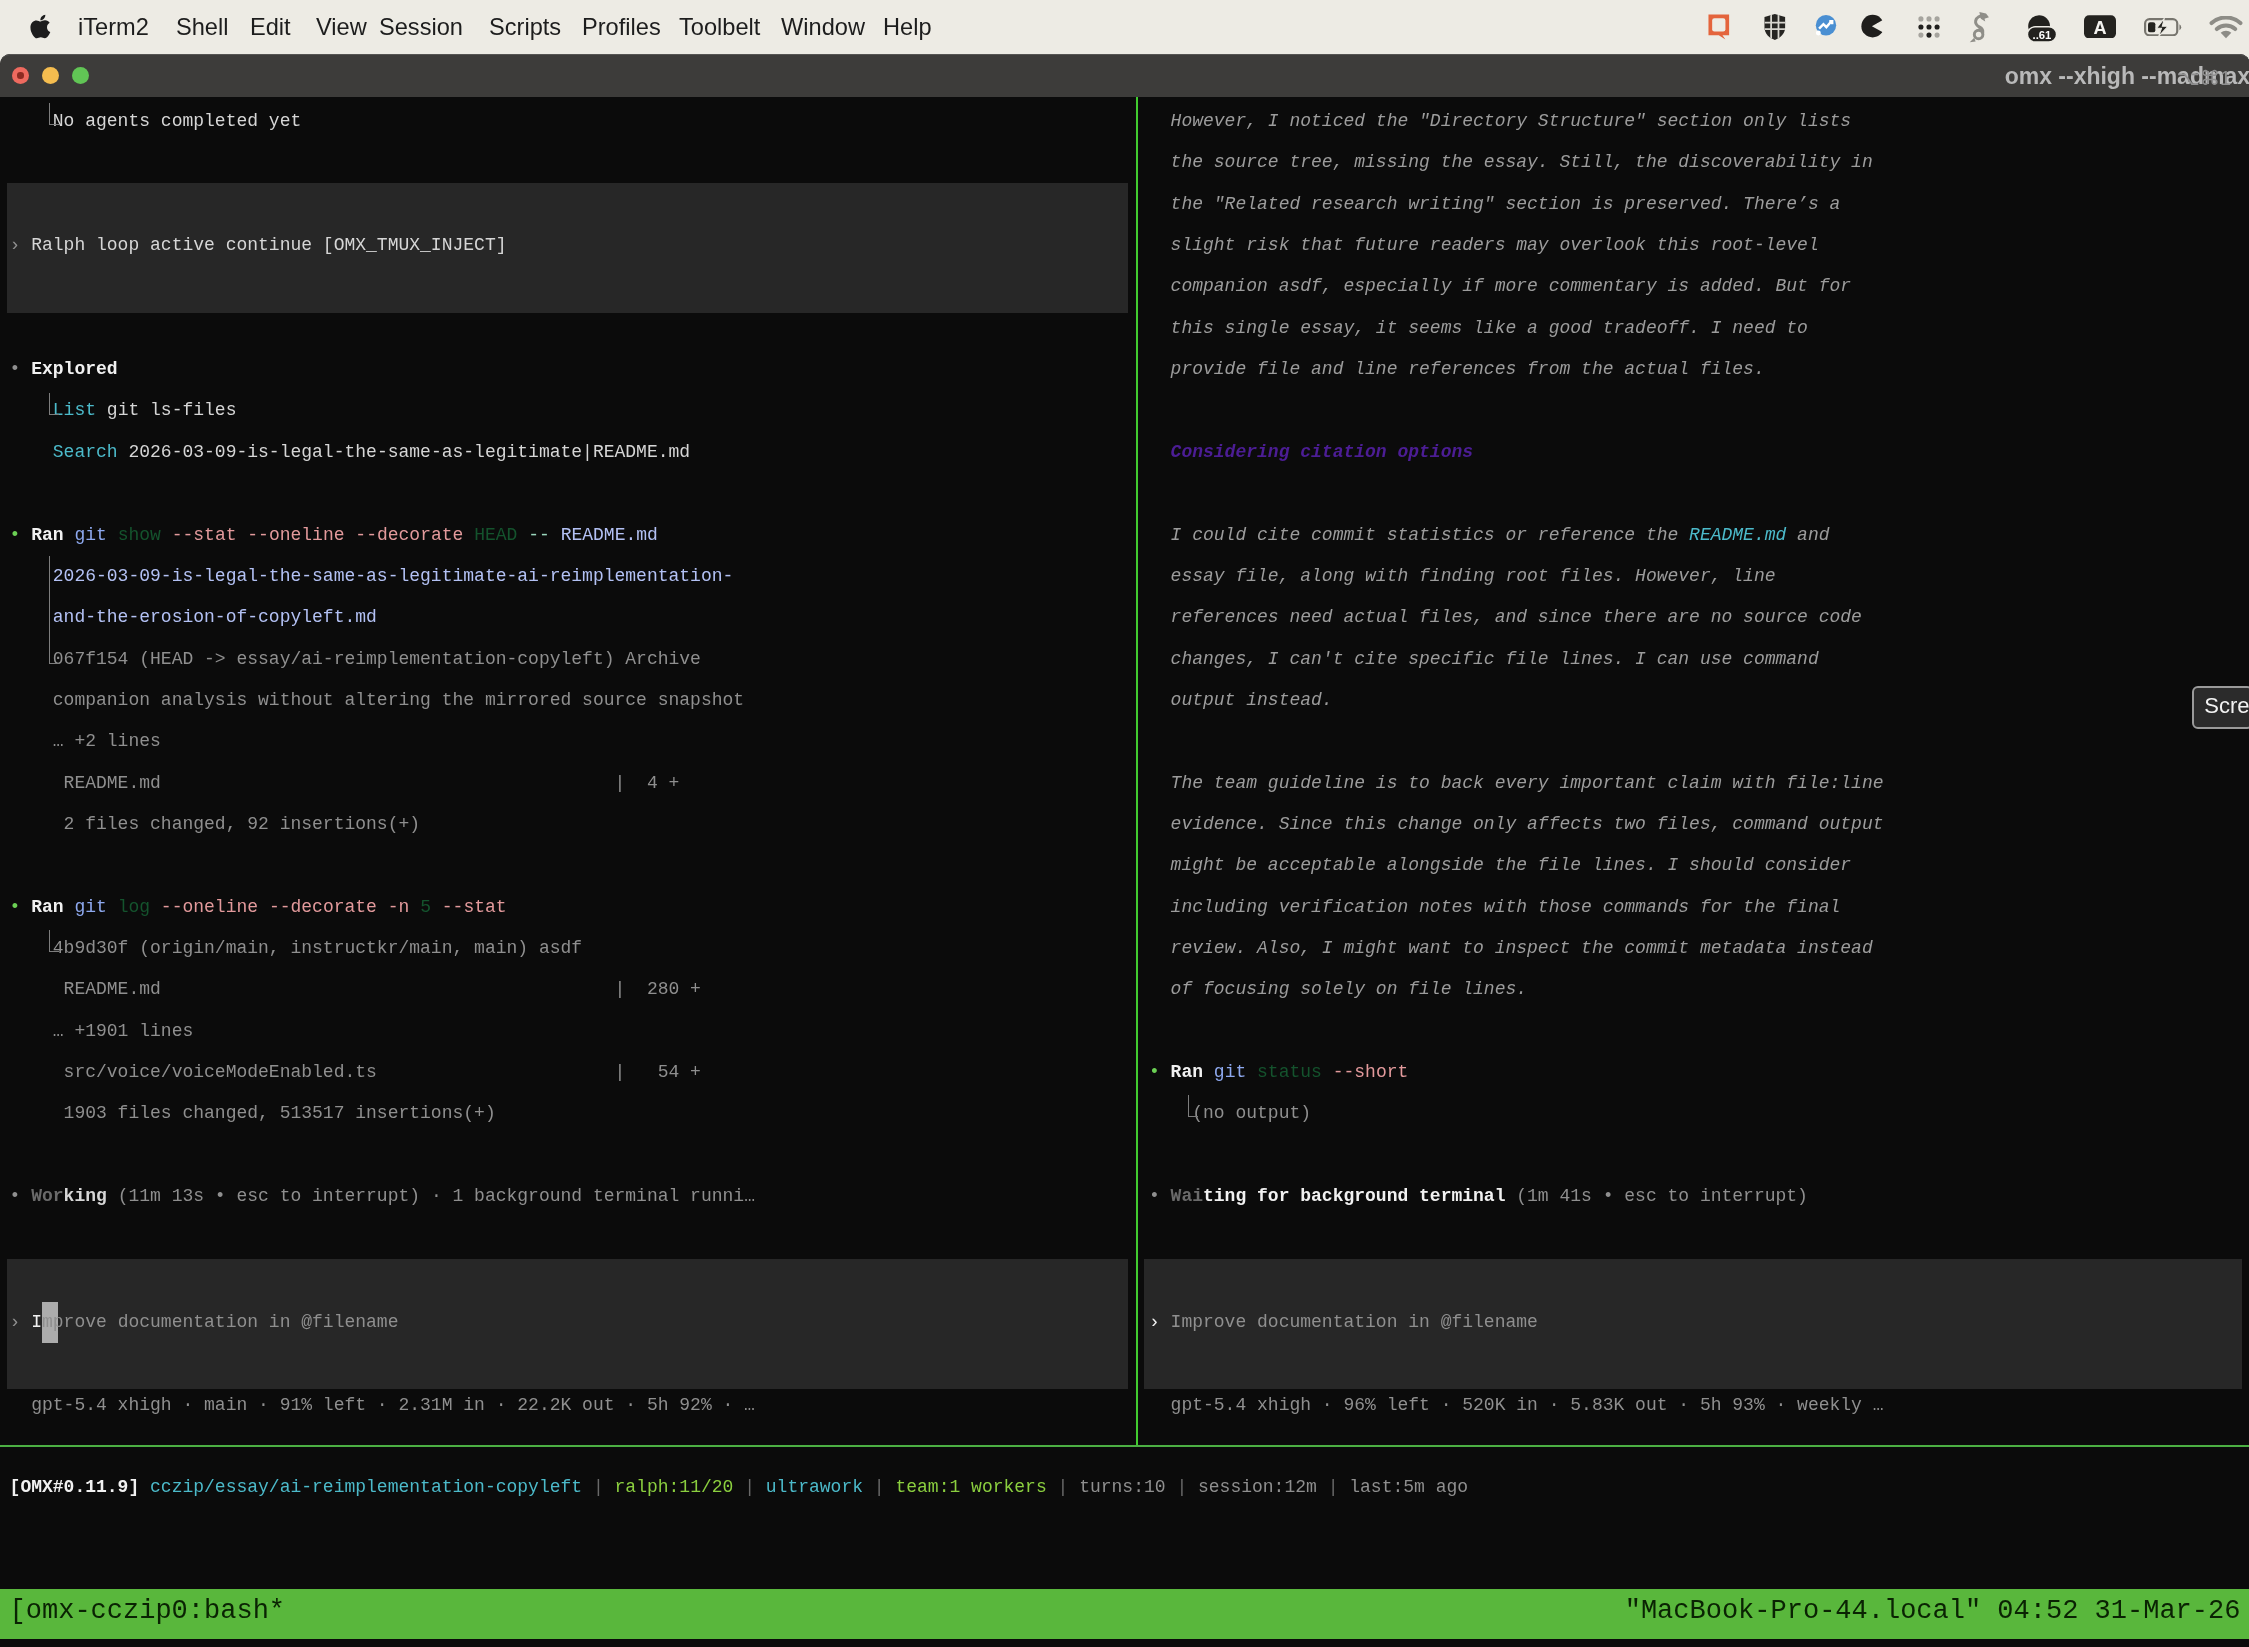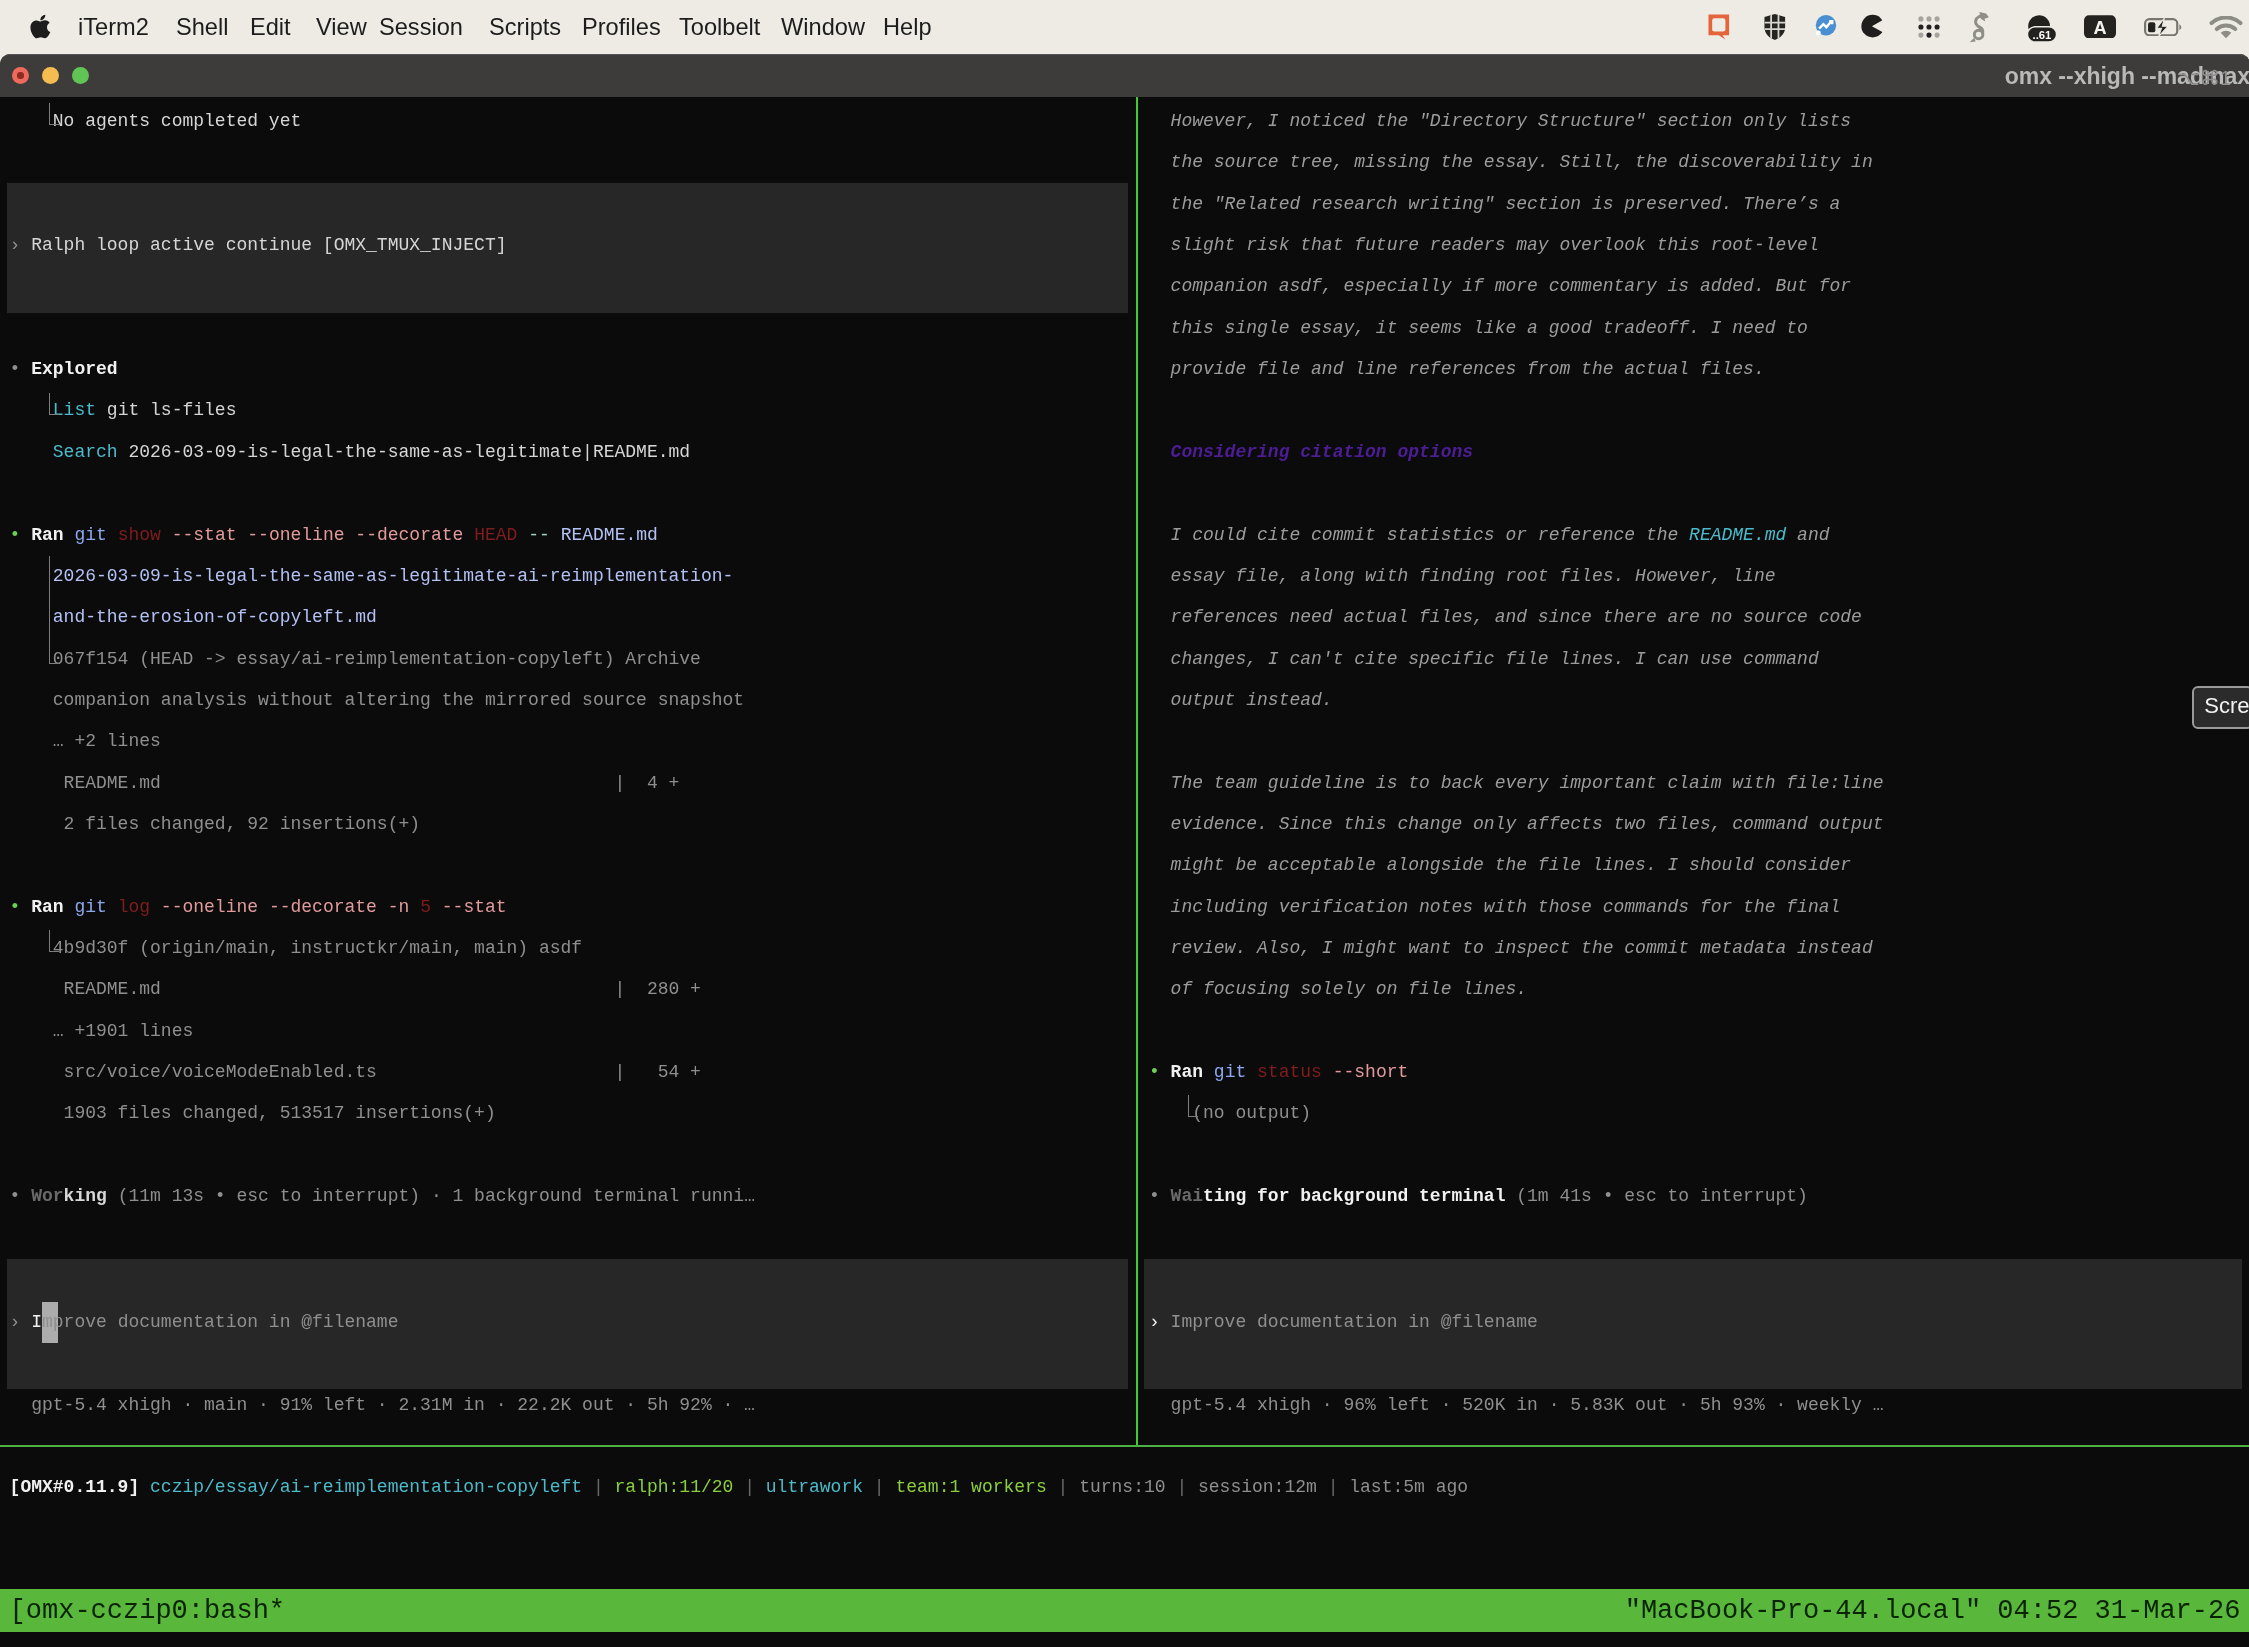--- a/index.html
+++ b/index.html
@@ -3,35 +3,35 @@
 <style>
 *{margin:0;padding:0;box-sizing:border-box}
 html,body{width:2250px;height:1648px;overflow:hidden}
 body{background:#edebe4;font-family:"Liberation Sans",sans-serif;position:relative}
 i{font-style:normal}
 .it{font-style:italic}
 .b{font-weight:bold}
 .r{position:absolute;white-space:pre;font-family:"Liberation Mono",monospace;font-size:18px;line-height:41px;color:#d6d6d6}
 .fg{color:#d6d6d6} .fgb{color:#f1f1f1} .dim{color:#8f8f8f} .dim2{color:#696969}
 .think{color:#9c9c9c} .thinkb{color:#4c1d95} .cyan{color:#4cbaca} .green{color:#6bd054}
-.lime{color:#8bcf3f} .blue{color:#8ea9ef} .pale{color:#7f1d1d} .path{color:#b3c1f4}
+.lime{color:#8bcf3f} .blue{color:#8ea9ef} .pale{color:#14532d} .path{color:#b3c1f4}
 .salmon{color:#e39a9c} .tealg{color:#9ad7bd} .shim{color:#6a6a6a}
 .cur{color:#f0f0f0}
 .bd{position:absolute;border-left:1.8px solid #7d7d7d;border-bottom:1.8px solid #7d7d7d}
 #menubar{position:absolute;left:0;top:0;width:2076px;height:54px;background:#edebe4}
 .mi{position:absolute;top:14px;font-size:23.6px;font-weight:500;color:#1d1d1d;letter-spacing:0px}
 #win{position:absolute;left:0;top:54px;width:2250px;height:1594px;background:#0b0b0b;border-radius:10.3px 10.3px 0 0}
 #titlebar{position:absolute;left:0;top:54px;width:2250px;height:43px;background:#3d3c3a;border-radius:10.3px 10.3px 0 0;border-top:0.7px solid #565553}
 .tl{position:absolute;top:67px;width:17px;height:17px;border-radius:50%}
 #title{position:absolute;top:63px;left:0;width:2250px;text-align:right;font-size:23px;font-weight:bold;color:#b9b9b9}
 #shortcut{position:absolute;top:66px;right:19px;font-size:20px;color:#8f8f8f}
 .gbox{position:absolute;background:#272727}
 #divider{position:absolute;left:1136px;top:97px;width:2.2px;height:1349px;background:#41cb2f}
 #hline{position:absolute;left:0;top:1445px;width:2250px;height:2.2px;background:#4cb043}
-#gbar{position:absolute;left:0;top:1589px;width:2250px;height:43px;background:#59b73c;font-family:"Liberation Mono",monospace;font-size:27px;line-height:45px;color:#0a2303}
+#gbar{position:absolute;left:0;top:1589px;width:2250px;height:50px;background:#59b73c;font-family:"Liberation Mono",monospace;font-size:27px;line-height:45px;color:#0a2303}
 #scre{position:absolute;left:2192px;top:686px;width:61px;height:43px;background:#2b2b2b;border:2.2px solid #9a9a9a;border-radius:5.9px;color:#f2f2f2;font-size:22px;line-height:35px;padding-left:10.3px}
 </style></head>
 <body>
 <div id="win"></div>
 <div class="gbox" style="left:7.4px;top:183px;width:1121px;height:130px"></div>
 <div class="gbox" style="left:7.4px;top:1259px;width:1121px;height:130px"></div>
 <div class="gbox" style="left:1144px;top:1259px;width:1098px;height:130px"></div>
 <div id="divider"></div>
 <div style="position:absolute;left:42px;top:1302px;width:16px;height:41px;background:#acacac"></div>
 <div class="r" style="left:9.6px;top:101px">    <i class="fg">No agents completed yet</i></div>

